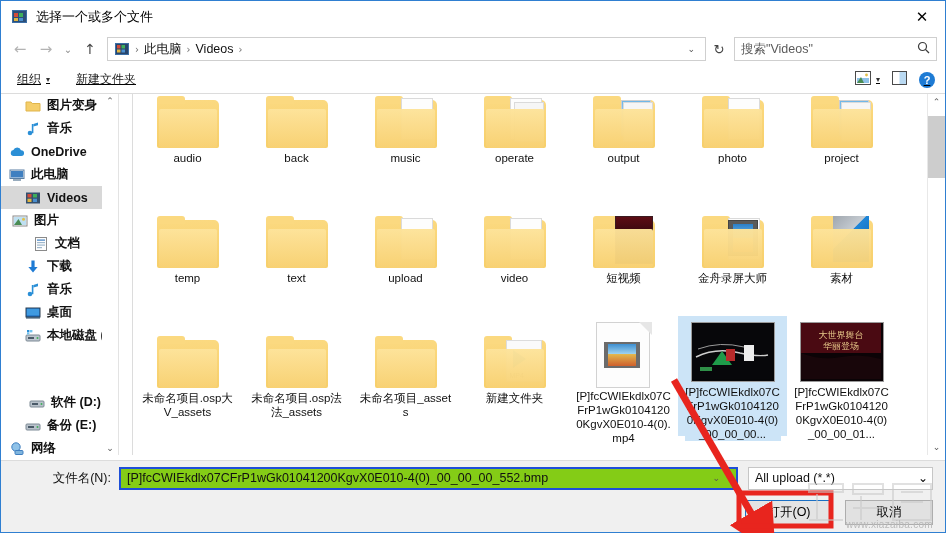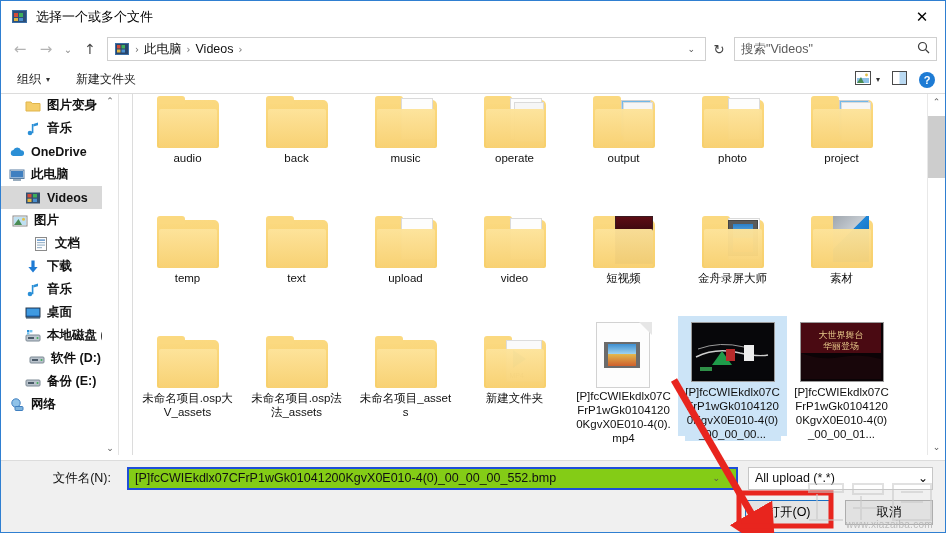--- a/index.html
+++ b/index.html
@@ -52,21 +52,21 @@
   .searchbox{
     width:203px;height:24px;border:1px solid #cfcfcf;background:#fff;margin-left:4px;
     display:flex;align-items:center;box-sizing:border-box;padding:0 6px;
   }
   .searchbox span.ph{font-size:12.5px;color:#5b5b5b;flex:1;}
   .search-ico{font-size:12px;color:#444;font-family:"DejaVu Sans",sans-serif;}
 
   
   .toolbar{
     height:28px;display:flex;align-items:center;box-sizing:border-box;
-    padding:0 10px 0 16px;background:#fff;border-bottom:1px solid #dcdcdc;
+    padding:0 10px 0 16px;background:#fff;border-bottom:1px solid #dcdcdc;text-decoration:underline;
   }
   .tb-item{font-size:12px;color:#1a1a1a;margin-right:26px;display:flex;align-items:center;gap:5px;}
   .caret{font-size:8px;color:#333;font-family:"DejaVu Sans",sans-serif;}
   .tb-spacer{flex:1;}
   .tb-icon{margin-left:12px;display:flex;align-items:center;gap:5px;}
   .help-ico{
     width:16px;height:16px;border-radius:50%;background:#1e7bd4;color:#fff;
     font-size:11px;font-weight:bold;display:flex;align-items:center;justify-content:center;
     font-family:"Liberation Sans",sans-serif;
   }
@@ -206,21 +206,21 @@
   .fl-arrow{font-size:9px;color:#5a5a5a;padding:3px 0;font-family:"DejaVu Sans",sans-serif;}
   .fl-track{flex:1;width:17px;background:#fff;position:relative;}
   .fl-thumb{position:absolute;left:0;top:6px;width:17px;height:62px;background:#cdcdcd;}
 
   
   .footer{
     position:absolute;left:0;right:0;bottom:0;height:72px;
     box-sizing:border-box;background:#f0f0f0;border-top:1px solid #dcdcdc;
   }
   .fn-row{display:flex;align-items:center;height:34px;padding:0 12px 0 0;box-sizing:border-box;}
-  .fn-label{width:110px;text-align:right;padding-right:16px;font-size:12.5px;color:#111;}
+  .fn-label{width:110px;text-align:right;padding-right:8px;font-size:12.5px;color:#111;}
   .fn-input{
     flex:1;height:23px;background:#84cc16;border:2px solid #1d4ed8;box-sizing:border-box;
     display:flex;align-items:center;padding:0 12px 0 6px;
   }
   .fn-input .val{flex:1;font-size:12.5px;color:#111;white-space:nowrap;overflow:hidden;}
   .fn-input .dd{font-size:9px;color:#555;padding:0 4px;font-family:"DejaVu Sans",sans-serif;}
   .ft-select{
     width:185px;height:23px;background:#fff;border:1px solid #c6c6c6;box-sizing:border-box;
     margin-left:10px;display:flex;align-items:center;padding:0 4px 0 6px;
   }
@@ -424,21 +424,21 @@
             <span class="si-ico"><svg width="16" height="16" viewBox="0 0 16 16">
                 <rect x="1" y="7" width="14" height="6" rx="1" fill="#bdc6cf" stroke="#7d8a95"></rect>
                 <rect x="3" y="9" width="6" height="2" fill="#4a5a68"></rect>
                 <circle cx="12.5" cy="10" r="1" fill="#3fae5a"></circle>
                 <rect x="2" y="2" width="2.4" height="2.4" fill="#2b8fd6"></rect>
                 <rect x="5" y="2" width="2.4" height="2.4" fill="#6fc3f0"></rect>
                 <rect x="2" y="4.6" width="2.4" height="1.8" fill="#6fc3f0"></rect>
               </svg></span>
             <span>本地磁盘 (C</span>
           </div>
-          <div class="side-item" style="padding-left: 28px;">
+          <div class="side-item" style="padding-left: 28px; margin-top: 44px;">
             <span class="si-ico"><svg width="16" height="16" viewBox="0 0 16 16">
                 <rect x="1" y="6" width="14" height="6" rx="1" fill="#b9c2cb" stroke="#7d8a95"></rect>
                 <rect x="3" y="8" width="6" height="2" fill="#4a5a68"></rect>
                 <circle cx="12.5" cy="9" r="1" fill="#3fae5a"></circle>
               </svg></span>
             <span>软件 (D:)</span>
           </div>
           <div class="side-item" style="padding-left: 24px;">
             <span class="si-ico"><svg width="16" height="16" viewBox="0 0 16 16">
                 <rect x="1" y="6" width="14" height="6" rx="1" fill="#b9c2cb" stroke="#7d8a95"></rect>

